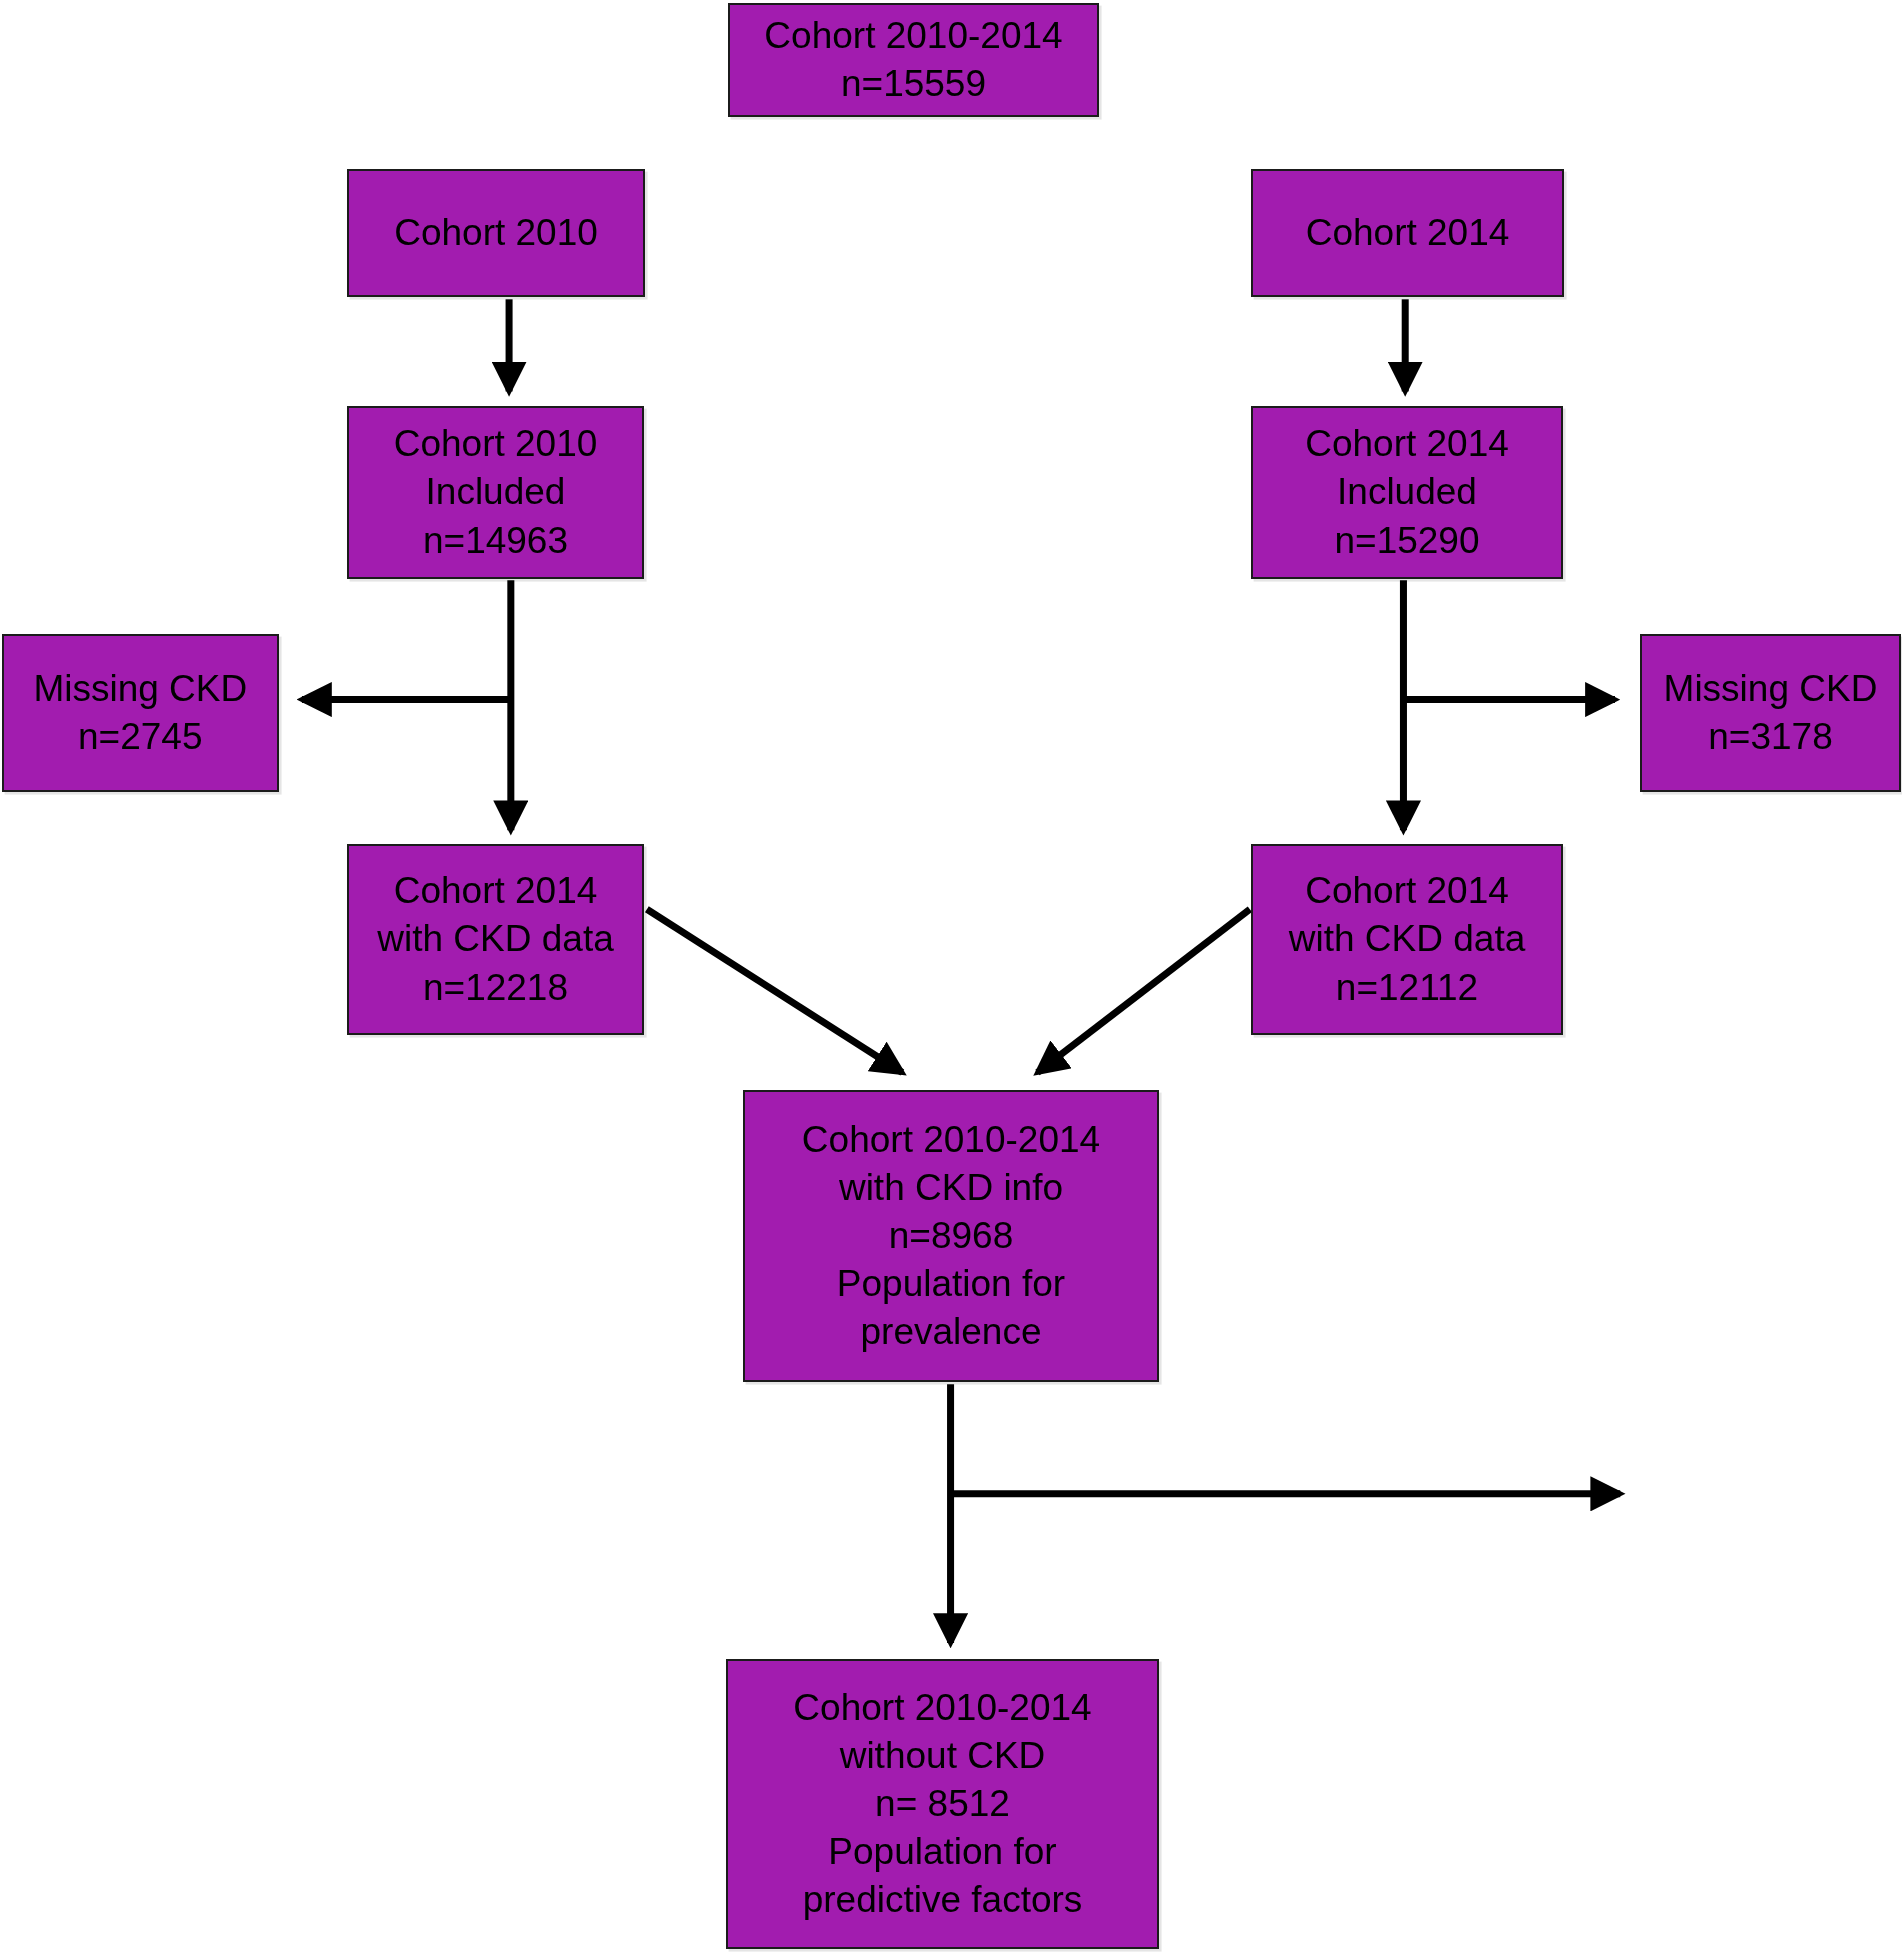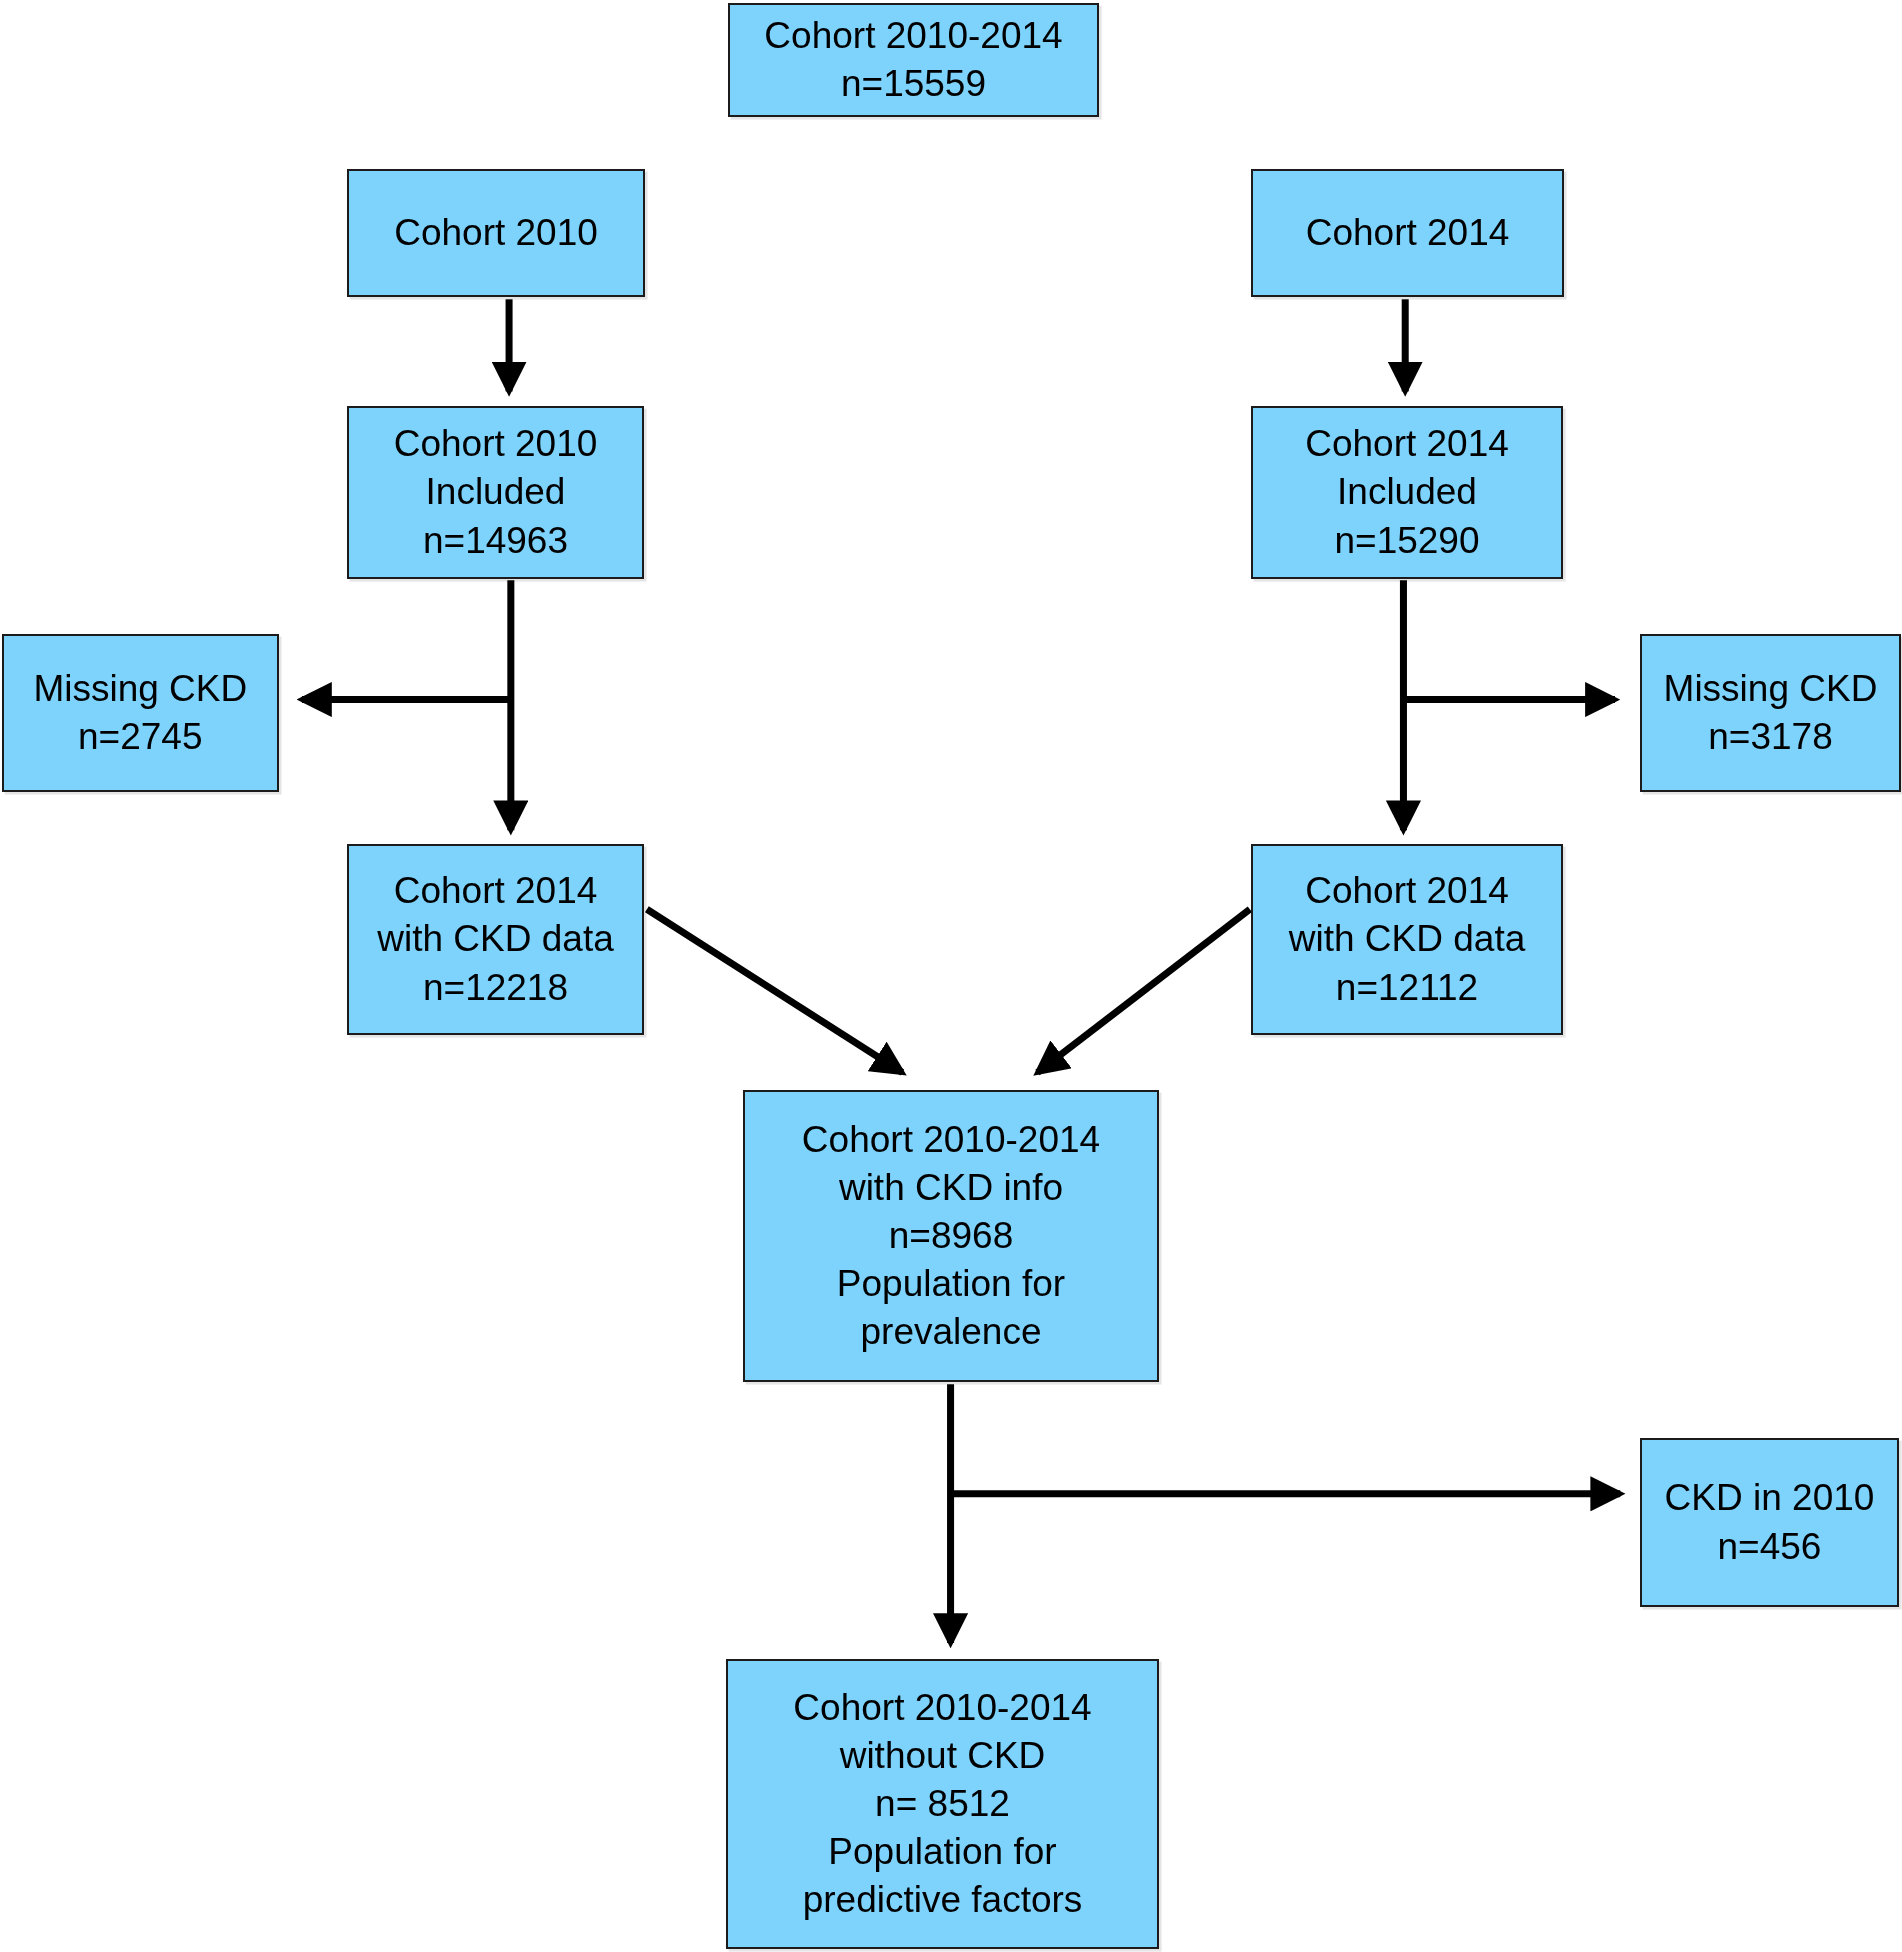--- a/index.html
+++ b/index.html
@@ -17,21 +17,21 @@
     color:var(--text);
     overflow:hidden;
   }
   .arrow-layer{
     position:absolute;left:0;top:0;width:1902px;height:1952px;
   }
   .box{
     position:absolute;
     box-sizing:border-box;
     border:2.6px solid var(--box-border);
-    background:#7dd3fc;
+    background:#a21caf;
     box-shadow:2.6px 2.6px 0 rgba(0,0,0,0.10);
     display:flex;align-items:center;justify-content:center;
     text-align:center;
     white-space:pre-line;
     font-size:37px;
     line-height:1.3;
     color:var(--text);
   }
   svg line{stroke:var(--arrow);stroke-width:8;}
   svg .head{fill:var(--arrow);}
@@ -97,22 +97,20 @@
   <div class="box" style="left:1251px;top:844px;width:312px;height:191px;">Cohort 2014
 with CKD data
 n=12112</div>
 
   <div class="box" style="left:743px;top:1090px;width:416px;height:292px;">Cohort 2010-2014
 with CKD info
 n=8968
 Population for
 prevalence</div>
 
-  <div class="box" style="left:1640px;top:1438px;width:259px;height:169px;">CKD in 2010
-n=456</div>
 
   <div class="box" style="left:726px;top:1659px;width:433px;height:290px;">Cohort 2010-2014
 without CKD
 n= 8512
 Population for
 predictive factors</div>
 
 </div>
 
 

